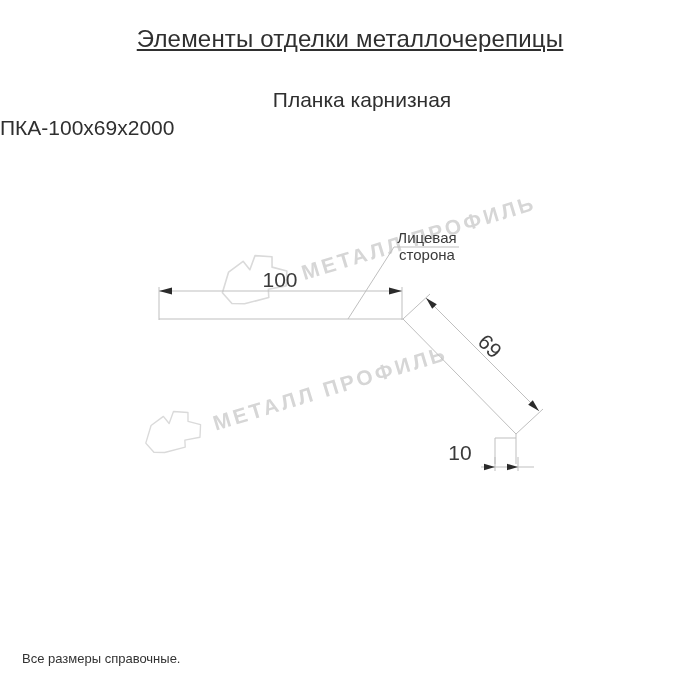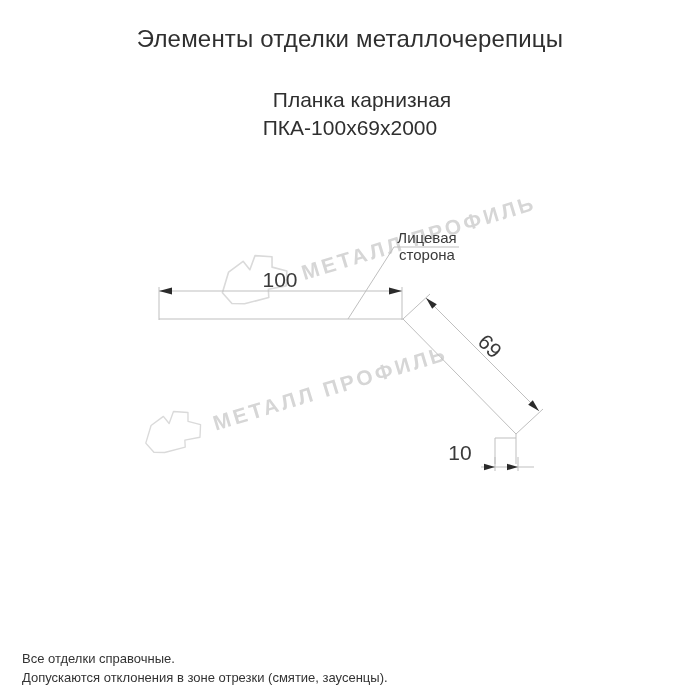--- a/index.html
+++ b/index.html
@@ -3,28 +3,28 @@
 <meta charset="utf-8">
 <style>
   html,body{margin:0;padding:0;}
   body{
     width:700px;height:700px;position:relative;background:#ffffff;
     font-family:"Liberation Sans","DejaVu Sans",sans-serif;
     color:#2e2e2e;overflow:hidden;
   }
   .title{
     position:absolute;top:25px;left:0;width:700px;text-align:center;
-    font-size:24px;font-weight:500;color:#2f2f2f;letter-spacing:0.2px;
+    font-size:24px;font-weight:500;color:#2f2f2f;letter-spacing:0.2px;text-decoration:underline;
   }
   .subtitle{
     position:absolute;top:88px;left:12px;width:700px;text-align:center;
     font-size:21px;font-weight:500;color:#2f2f2f;
   }
   .model{
-    position:absolute;top:116px;left:0;width:700px;text-align:center;
+    position:absolute;top:116px;left:0;width:700px;text-align:left;
     font-size:21px;font-weight:500;color:#2f2f2f;
   }
   .drawing-svg{position:absolute;left:0;top:0;width:700px;height:700px;}
   .footer{
     position:absolute;left:22px;top:649px;font-size:13px;line-height:19px;color:#333;
   }
   svg text{font-family:"Liberation Sans","DejaVu Sans",sans-serif;}
   .dim-text{font-size:21px;fill:#3a3a3a;}
   .face-text{font-size:15px;fill:#3a3a3a;}
   .wm-text{font-size:21px;font-weight:bold;fill:#d6d6d6;letter-spacing:3px;}
@@ -81,15 +81,14 @@
   </g>
 
   <g>
     <path class="thin-line" d="M348,319 L394,247 H459"></path>
     <text class="face-text" x="427" y="243" text-anchor="middle">Лицевая</text>
     <text class="face-text" x="427" y="260" text-anchor="middle">сторона</text>
   </g>
 </svg>
 
 <div class="footer">
-  <div>Все отделки справочные.</div>
-  <div>Допускаются отклонения в зоне отрезки (смятие, заусенцы).</div>
+  <div>Все размеры справочные.</div>
 </div>
 
 </body></html>

